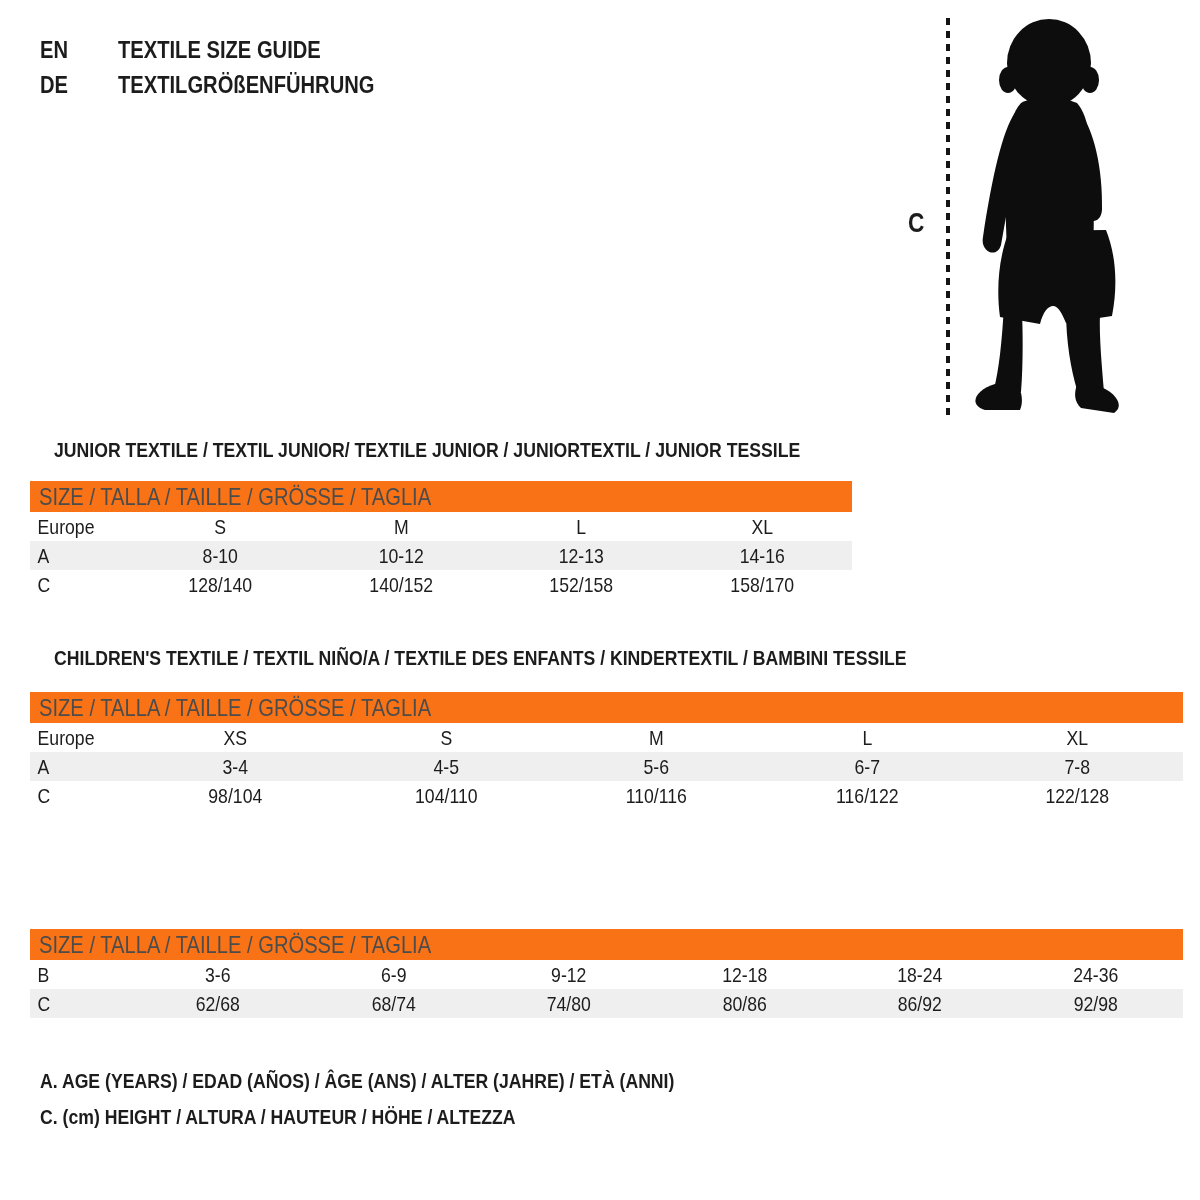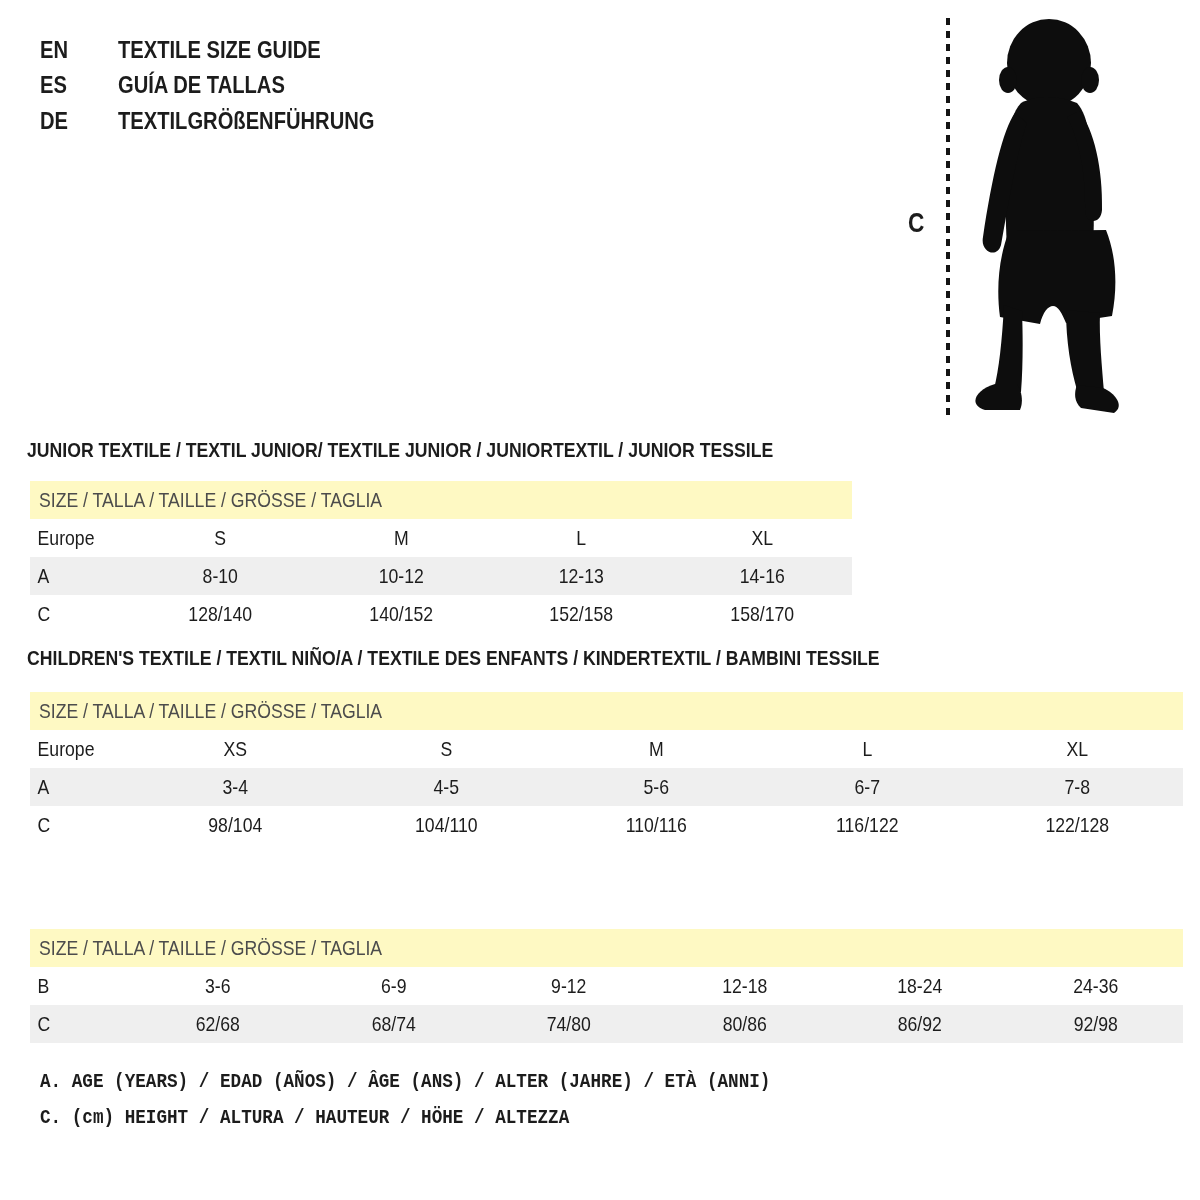--- a/index.html
+++ b/index.html
@@ -19,55 +19,51 @@
 
   
   .measure-line{
     position:absolute;left:946px;top:18px;width:4px;height:398px;
     background:repeating-linear-gradient(to bottom,#141414 0 7px,transparent 7px 13px);
   }
   .measure-label{position:absolute;left:908px;top:208px;font-size:27px;font-weight:bold;}
   .silhouette{position:absolute;left:963px;top:17px;}
 
   
-  .sec-title{position:absolute;left:27px;font-weight:bold;font-size:21px;line-height:31px;}
+  .sec-title{position:absolute;left:54px;font-weight:bold;font-size:21px;line-height:31px;}
   .t-junior{top:434px;}
   .t-children{top:642px;}
   .t-babies{top:845px;}
 
   
   .table{position:absolute;left:30px;font-size:21px;}
   .tbl-junior{top:481px;width:822px;}
   .tbl-children{top:692px;width:1153px;}
   .tbl-babies{top:929px;width:1153px;}
   .thead{
-    height:38px;display:flex;align-items:center;padding-left:9px;box-sizing:border-box;
-    background:#fef9c3;color:#4c4c4c;font-size:21px;
+    height:31px;display:flex;align-items:center;padding-left:9px;box-sizing:border-box;
+    background:#f97316;color:#4c4c4c;font-size:24px;
   }
-  .trow{display:flex;height:38px;align-items:center;}
+  .trow{display:flex;height:29px;align-items:center;}
   .row-alt{background:#efefef;}
   .lab{width:100px;flex:0 0 100px;padding-left:9px;box-sizing:border-box;text-align:left;
        transform:scaleX(0.84);transform-origin:0 50%;}
   .cell{flex:1 1 0;text-align:center;transform:scaleX(0.84);transform-origin:50% 50%;}
 
   
   .legend{position:absolute;left:40px;top:1063px;font-weight:bold;font-size:21px;}
-  .legend-line{height:36px;display:flex;align-items:center;font-family:Liberation Mono, monospace;}
+  .legend-line{height:36px;display:flex;align-items:center;}
 </style>
 </head>
 <body>
 
 <div class="lang-list">
   <div class="lang-row">
     <span class="lang-code"><span class="cond">EN</span></span>
     <span class="lang-label"><span class="cond">TEXTILE SIZE GUIDE</span></span>
-  </div>
-  <div class="lang-row">
-    <span class="lang-code"><span class="cond">ES</span></span>
-    <span class="lang-label"><span class="cond">GUÍA DE TALLAS</span></span>
   </div>
   <div class="lang-row">
     <span class="lang-code"><span class="cond">DE</span></span>
     <span class="lang-label"><span class="cond">TEXTILGRÖßENFÜHRUNG</span></span>
   </div>
 </div>
 
 <div class="measure-line"></div>
 <div class="measure-label"><span class="cond">C</span></div>
 <svg class="silhouette" width="172" height="401" viewBox="0 0 172 401">

